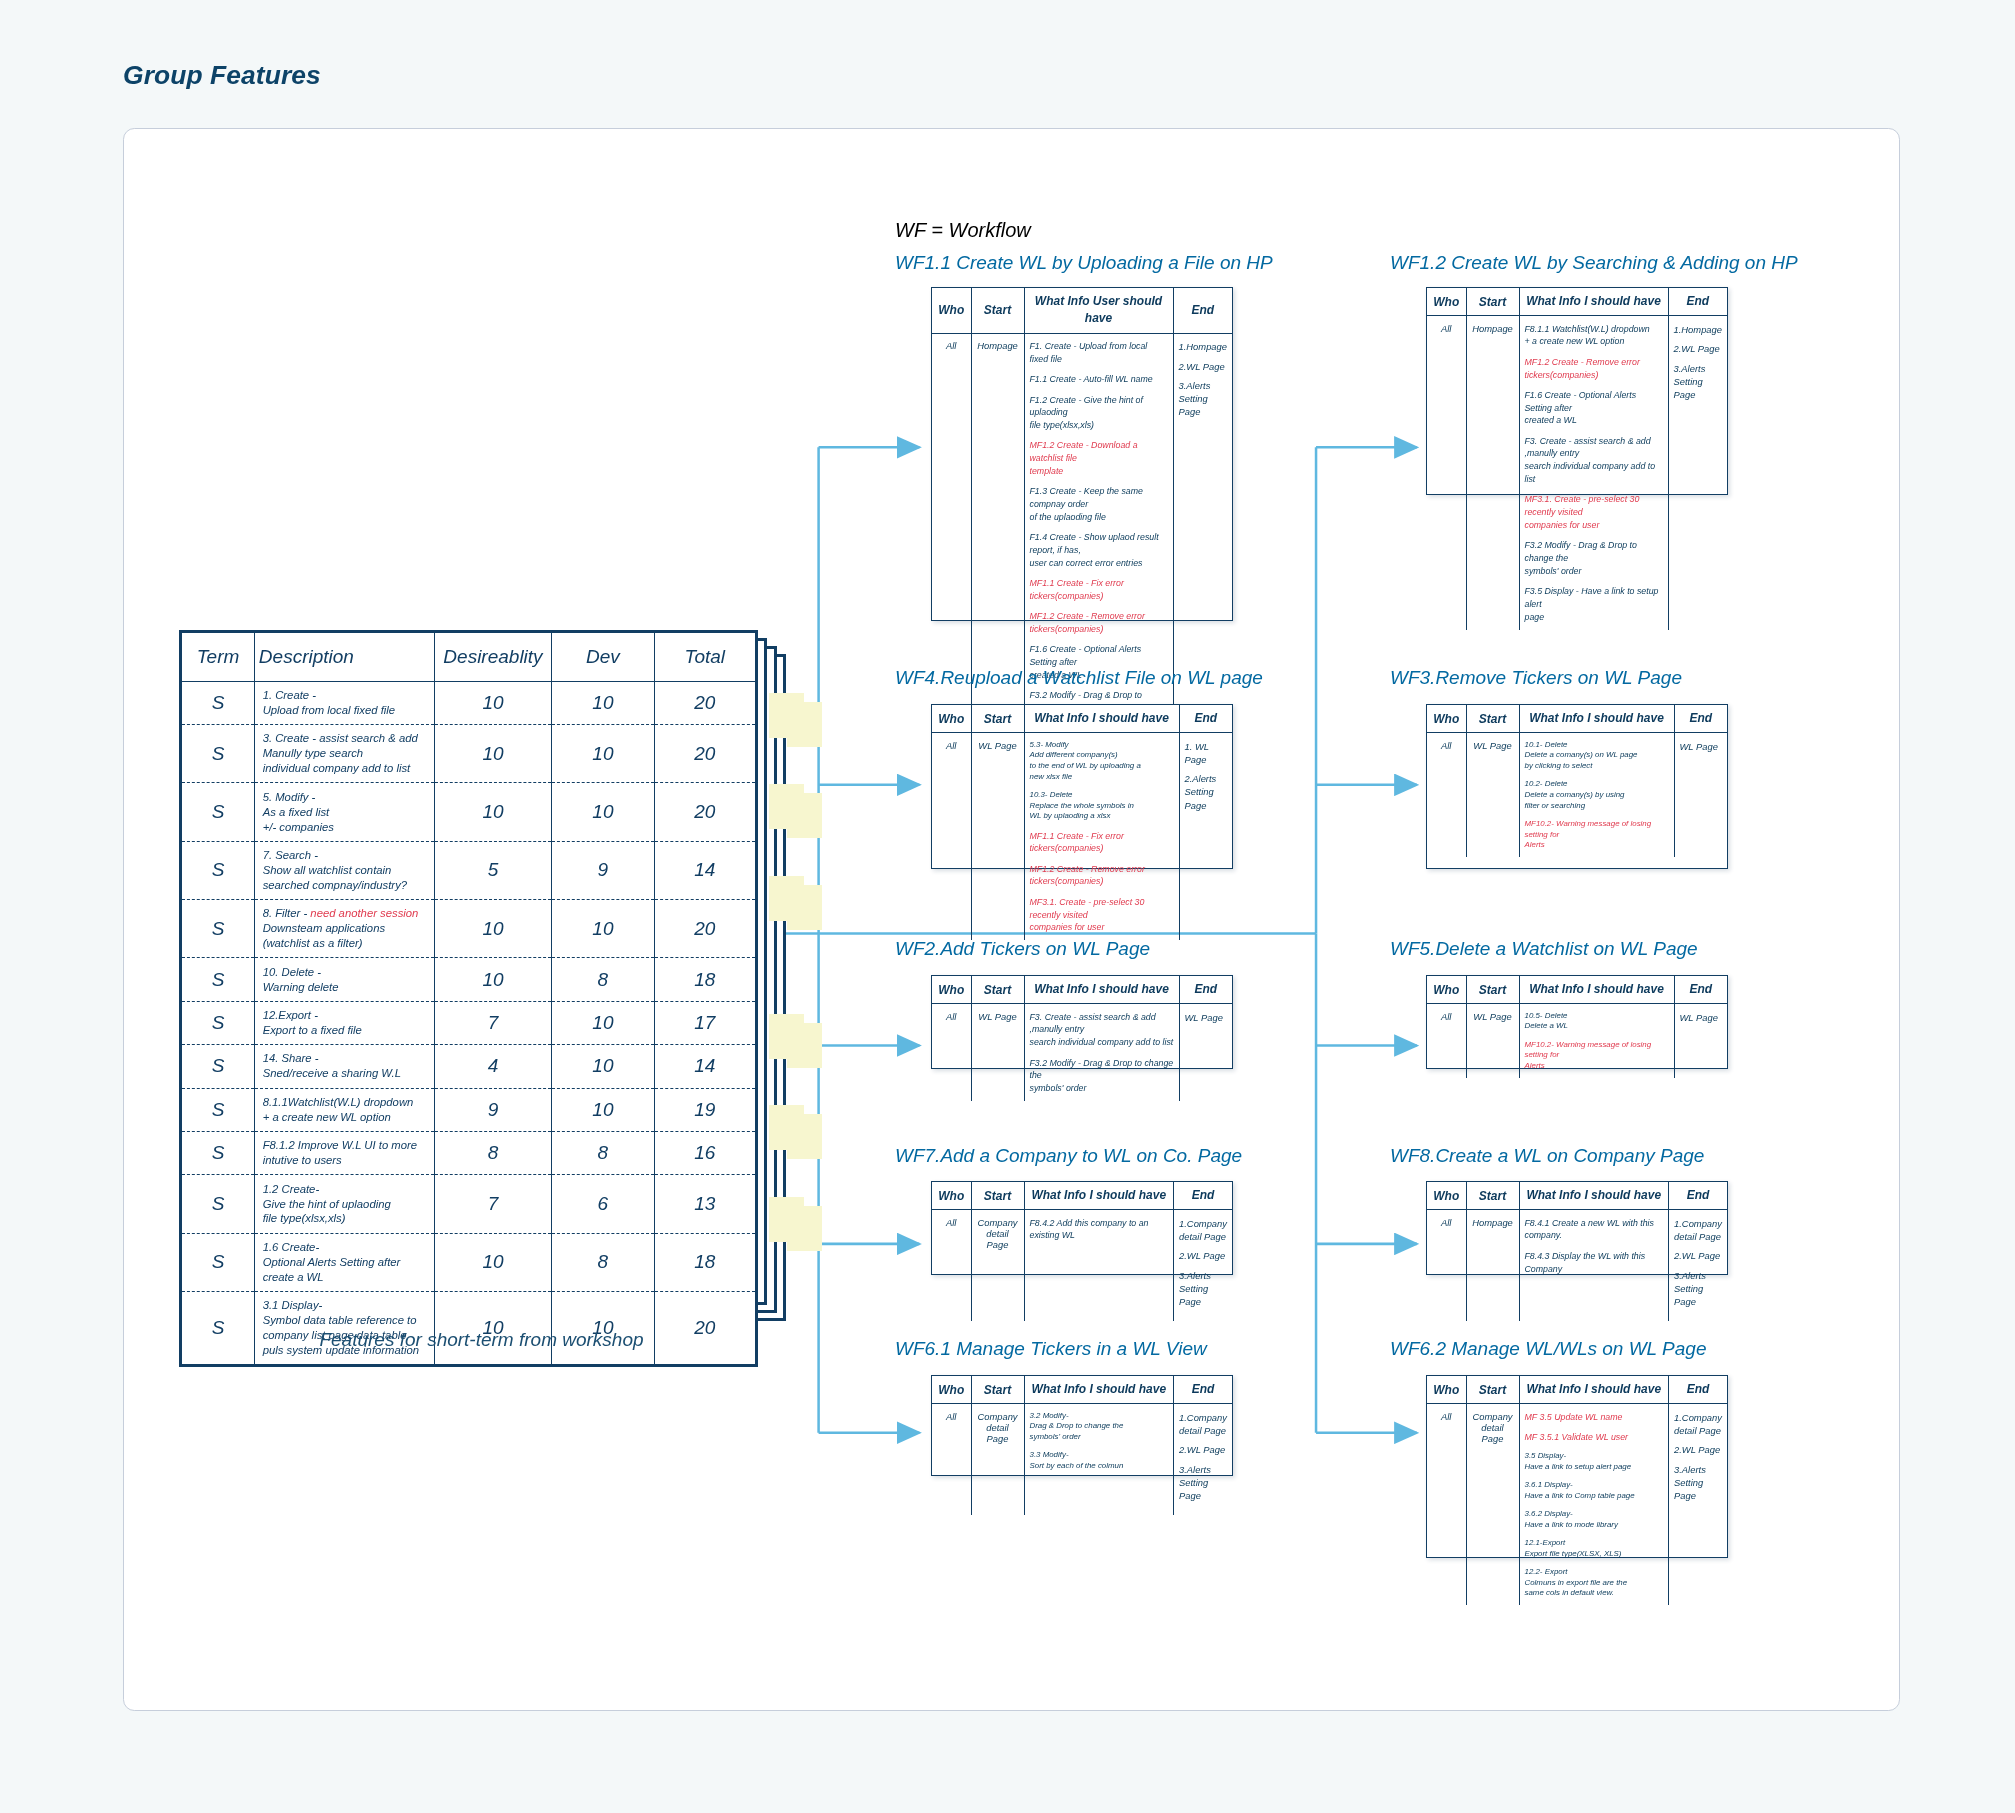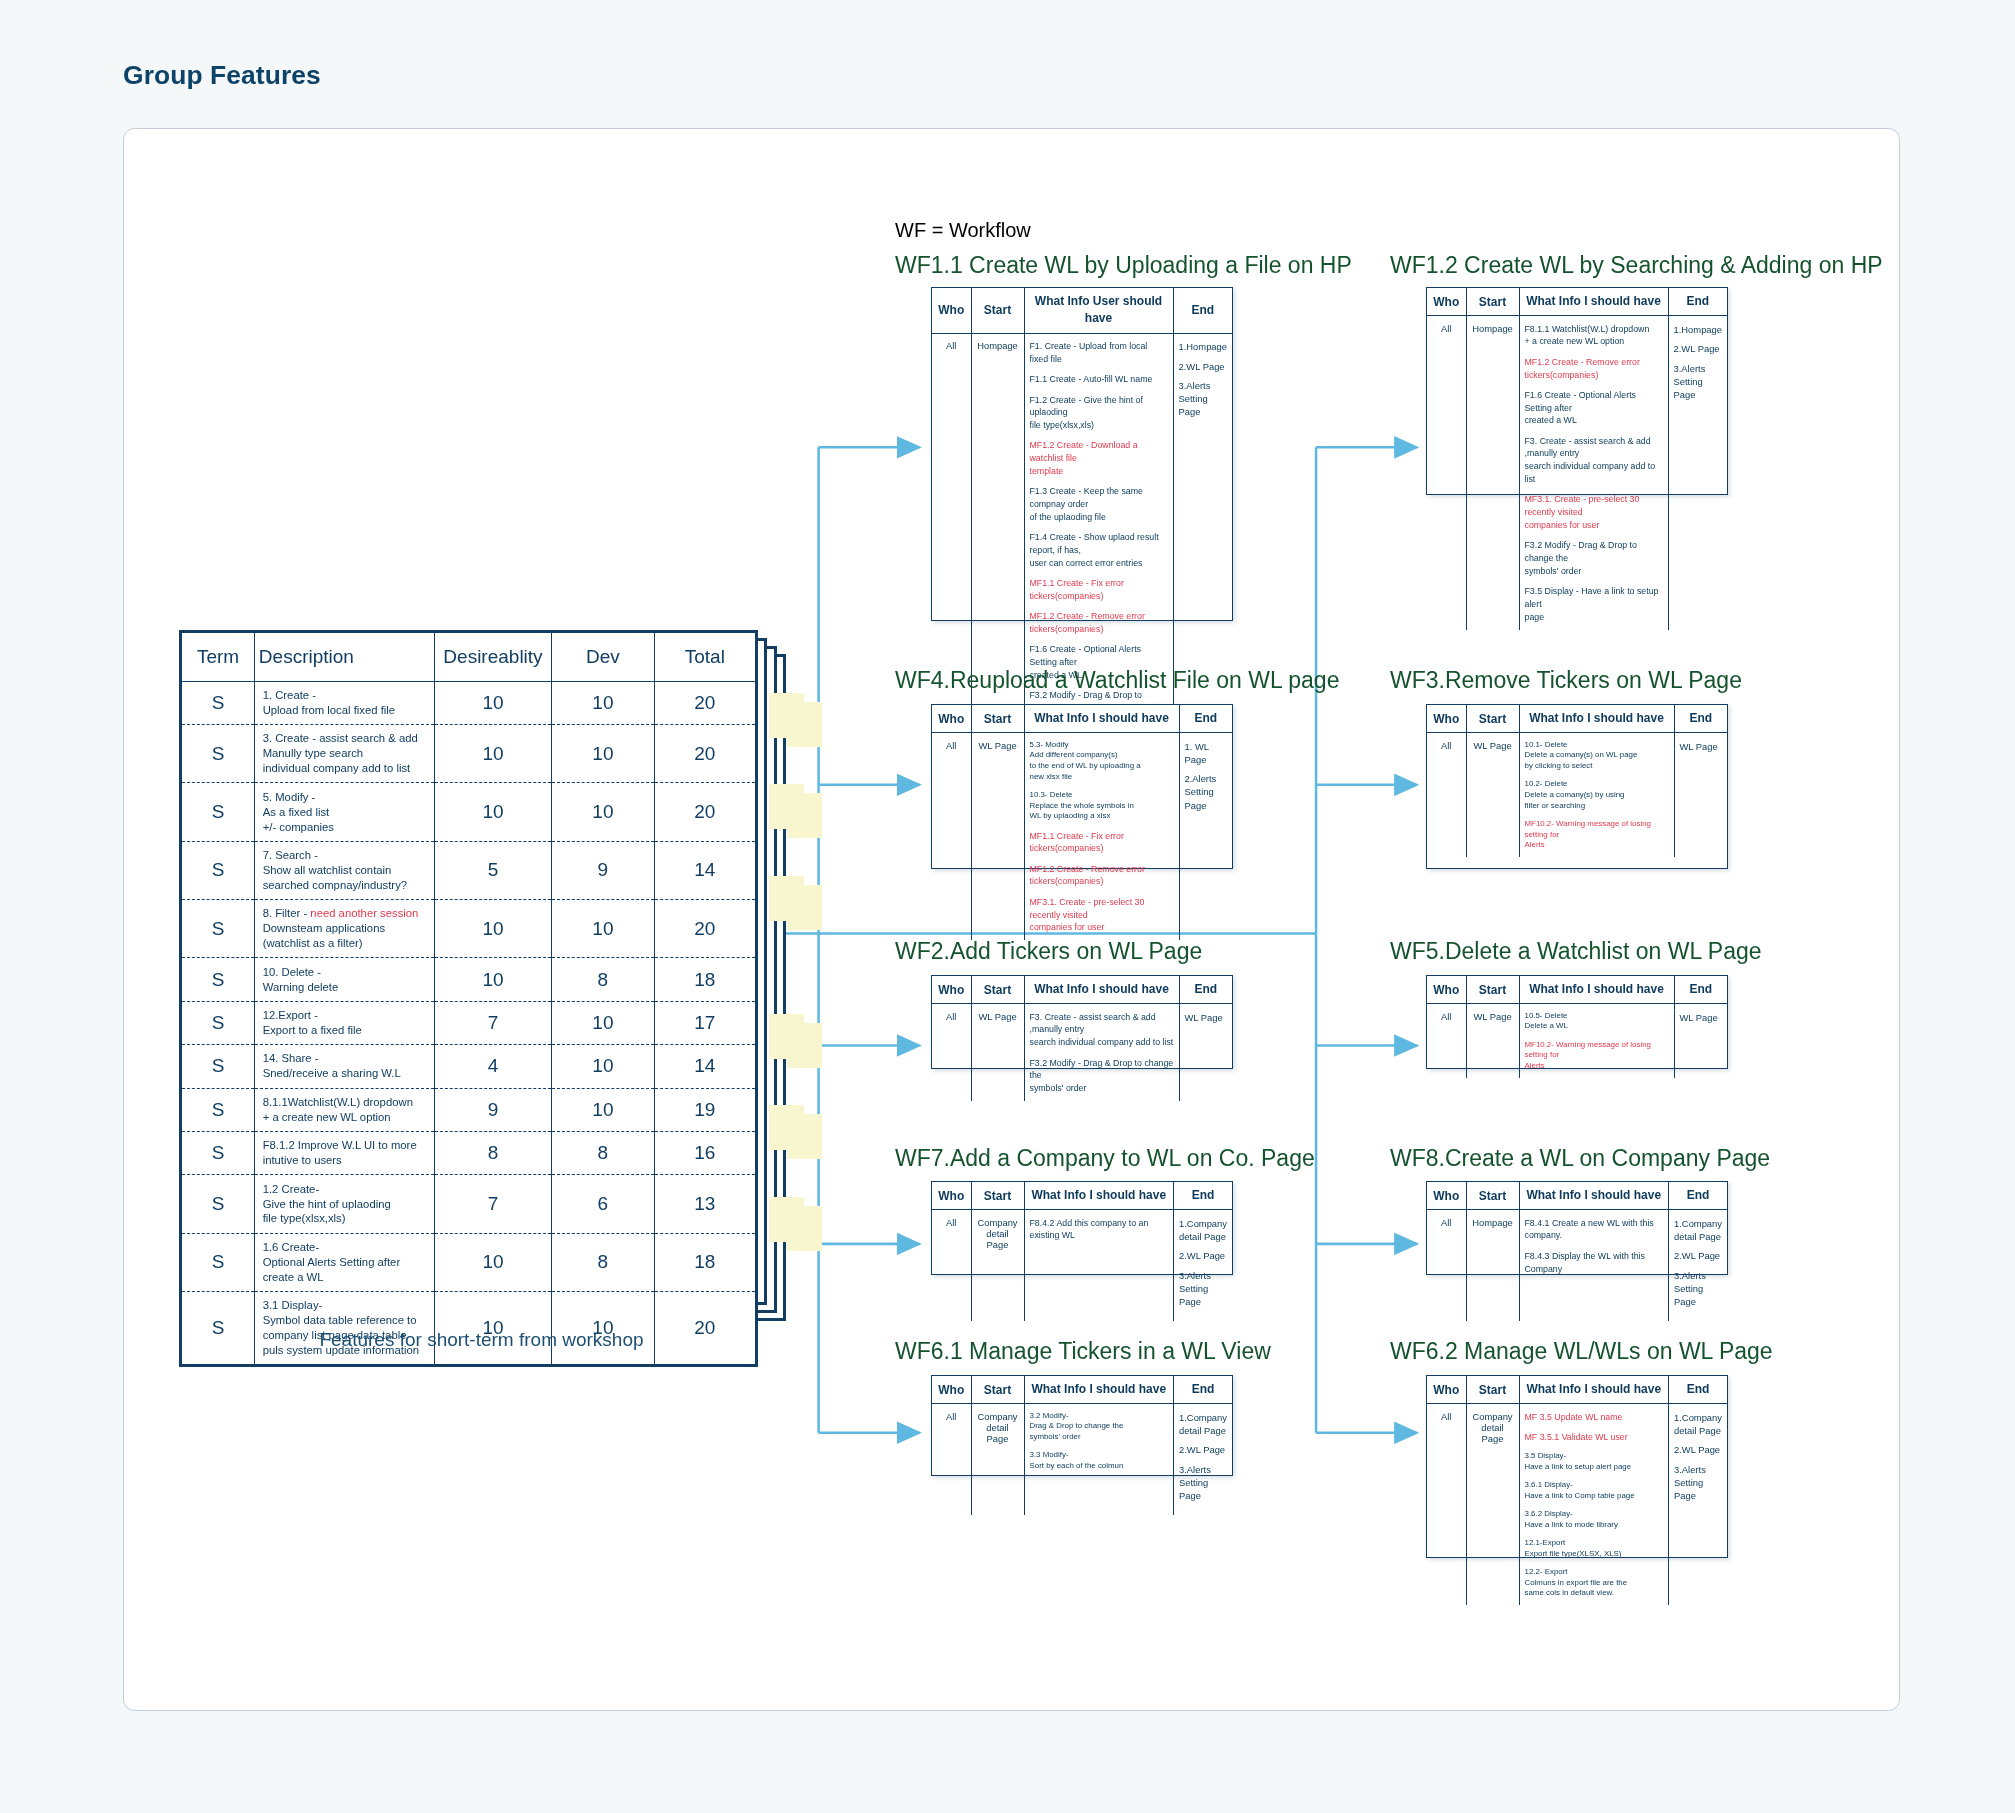--- a/index.html
+++ b/index.html
@@ -2,21 +2,21 @@
 <html style="font-size:10px"><head>
 <meta charset="utf-8">
 <style>
   * { box-sizing: border-box; margin: 0; padding: 0; }
   html, body {
     width: 2015px; height: 1814px;
     background: #f4f8f9;
     font-family: "Liberation Sans", sans-serif;
     overflow: hidden;
   }
-  .page { position: relative; width: 1955px; height: 1814px; }
+  .page { position: relative; width: 1955px; height: 1814px; font-style: italic; }
 
   .page-title {
     position: absolute; left: 123px; top: 60px;
     font-size: 26.4px; font-weight: bold; color: #0d4368;
     letter-spacing: 0.1px;
   }
 
   .canvas {
     position: absolute; left: 123px; top: 128px;
     width: 1777px; height: 1583px;
@@ -69,21 +69,21 @@
     position: absolute; left: 179px; top: 1329px; width: 605px;
     text-align: center; font-size: 19px; color: #1c4f72;
   }
 
   
   .wf-legend {
     position: absolute; left: 895px; top: 219px;
     font-size: 20px; color: #000000; font-weight: 500;
   }
   .wf-title {
-    position: absolute; font-size: 23px; color: #14532d; font-weight: 500;
+    position: absolute; font-size: 19px; color: #0369a1; font-weight: 500;
     white-space: nowrap;
   }
 
   .wf-box {
     position: absolute; background: #fff;
     border: 1.3px solid #123e63;
     box-shadow: 1.9px 1.9px 4.4px rgba(20,50,80,0.16);
   }
   .wf-box table { width: 100%; border-collapse: collapse; }
   .wf-box th {

